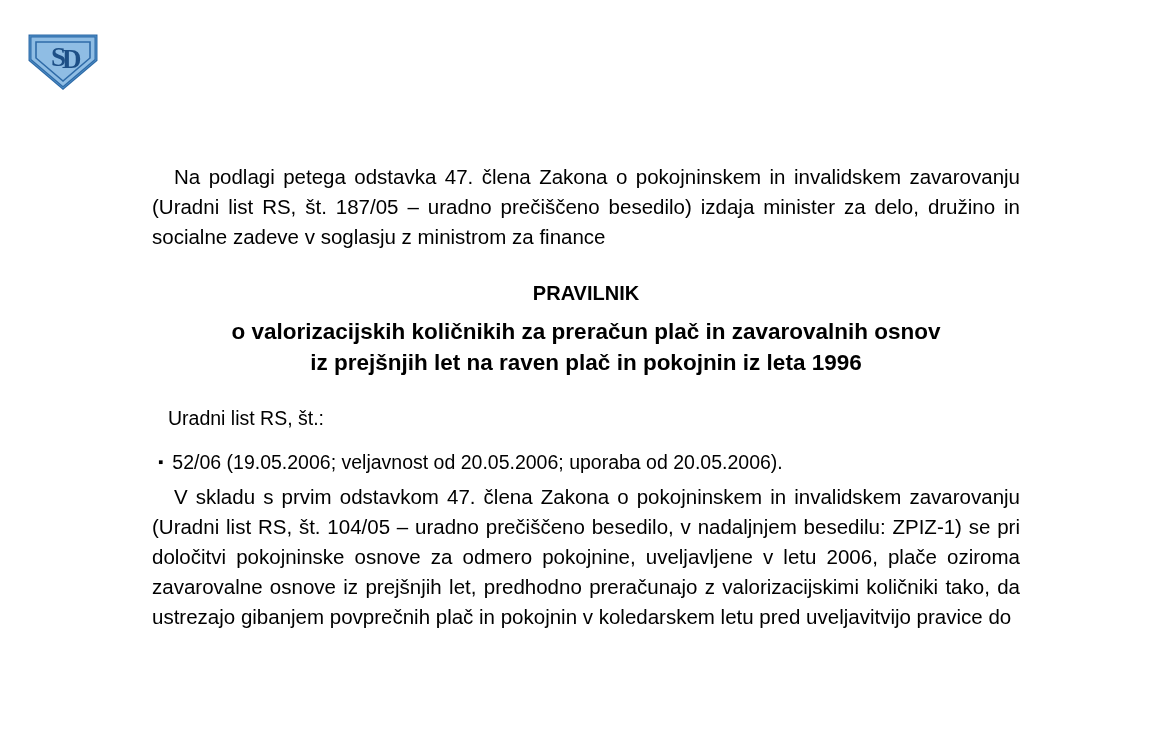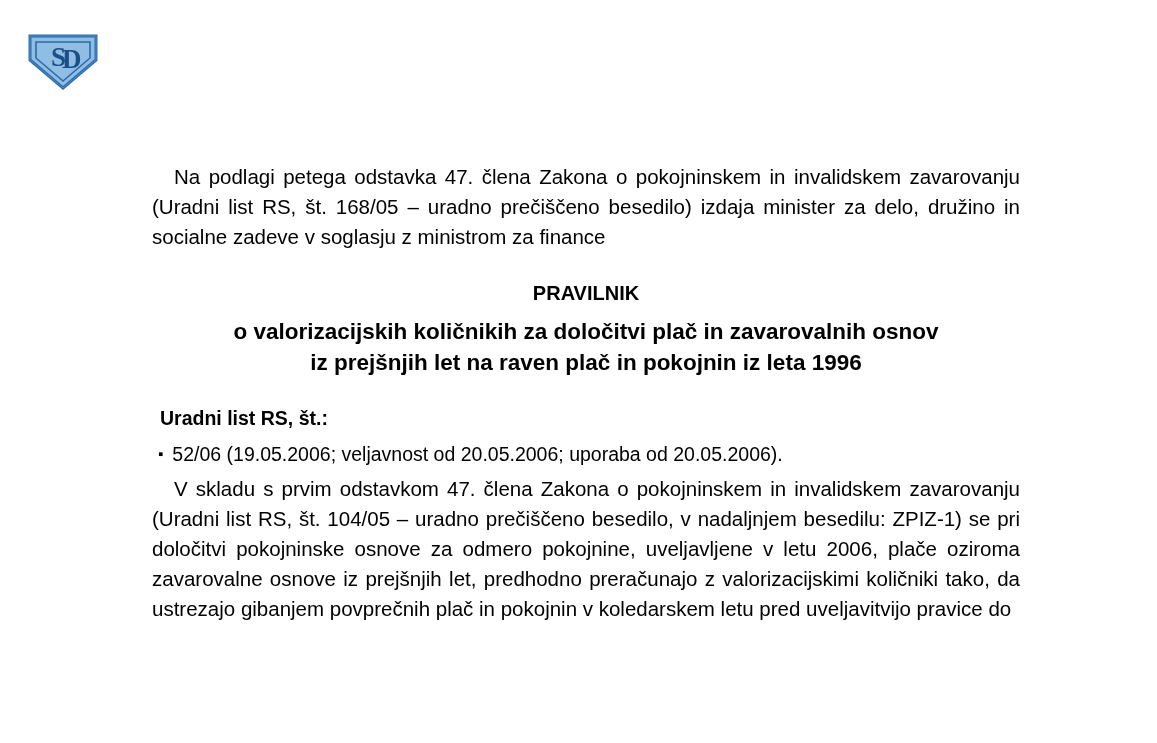--- a/index.html
+++ b/index.html
@@ -58,22 +58,21 @@
     line-height: 31px;
     margin: 8px 0 0 0;
   }
 
   .meta {
     margin-top: 26px;
   }
   .meta-line {
     font-size: 19.5px;
     line-height: 28px;
-    margin: 8px;
-    font-weight: bold;
+    margin: 16px;
   }
   .bullet-line {
     font-size: 19.5px;
     line-height: 28px;
     margin: 2px 0 0 6px;
     display: flex;
     gap: 9px;
   }
   .bullet-mark {
     font-size: 15px;
@@ -118,25 +117,25 @@
     <path d="M8 6 L74 6 L74 30 L41 58 L8 30 Z" fill="#8fbde4" stroke="#2f6ba8" stroke-width="3"></path>
     <path d="M8 6 L74 6 L74 30 L41 58 L8 30 Z" fill="none" stroke="#4b8cc4" stroke-width="1"></path>
     <path d="M14 12 L68 12 L68 28 L41 51 L14 28 Z" fill="none" stroke="#2f6ba8" stroke-width="1.6"></path>
     <text x="29" y="36" font-family="'Liberation Serif', serif" font-size="27" font-weight="bold" fill="#1d4f86">S</text>
     <text x="40" y="38" font-family="'Liberation Serif', serif" font-size="27" font-weight="bold" fill="#1d4f86">D</text>
   </svg>
 </div>
 
 <div class="doc">
 
-  <p class="intro">Na podlagi petega odstavka 47. člena Zakona o pokojninskem in invalidskem zavarovanju (Uradni list RS, št. 168/05 – uradno prečiščeno besedilo) izdaja minister za delo, družino in socialne zadeve v soglasju z ministrom za finance</p>
+  <p class="intro">Na podlagi petega odstavka 47. člena Zakona o pokojninskem in invalidskem zavarovanju (Uradni list RS, št. 187/05 – uradno prečiščeno besedilo) izdaja minister za delo, družino in socialne zadeve v soglasju z ministrom za finance</p>
 
   <div class="title-block">
     <p class="title-main">PRAVILNIK</p>
-    <p class="title-sub">o valorizacijskih količnikih za določitvi plač in zavarovalnih osnov</p>
+    <p class="title-sub">o valorizacijskih količnikih za preračun plač in zavarovalnih osnov</p>
     <p class="title-sub" style="margin-top:0">iz prejšnjih let na raven plač in pokojnin iz leta 1996</p>
   </div>
 
   <div class="meta">
     <p class="meta-line">Uradni list RS, št.:</p>
     <div class="bullet-line">
       <span class="bullet-mark">▪</span>
       <span>52/06 (19.05.2006; veljavnost od 20.05.2006; uporaba od 20.05.2006).</span>
     </div>
   </div>

